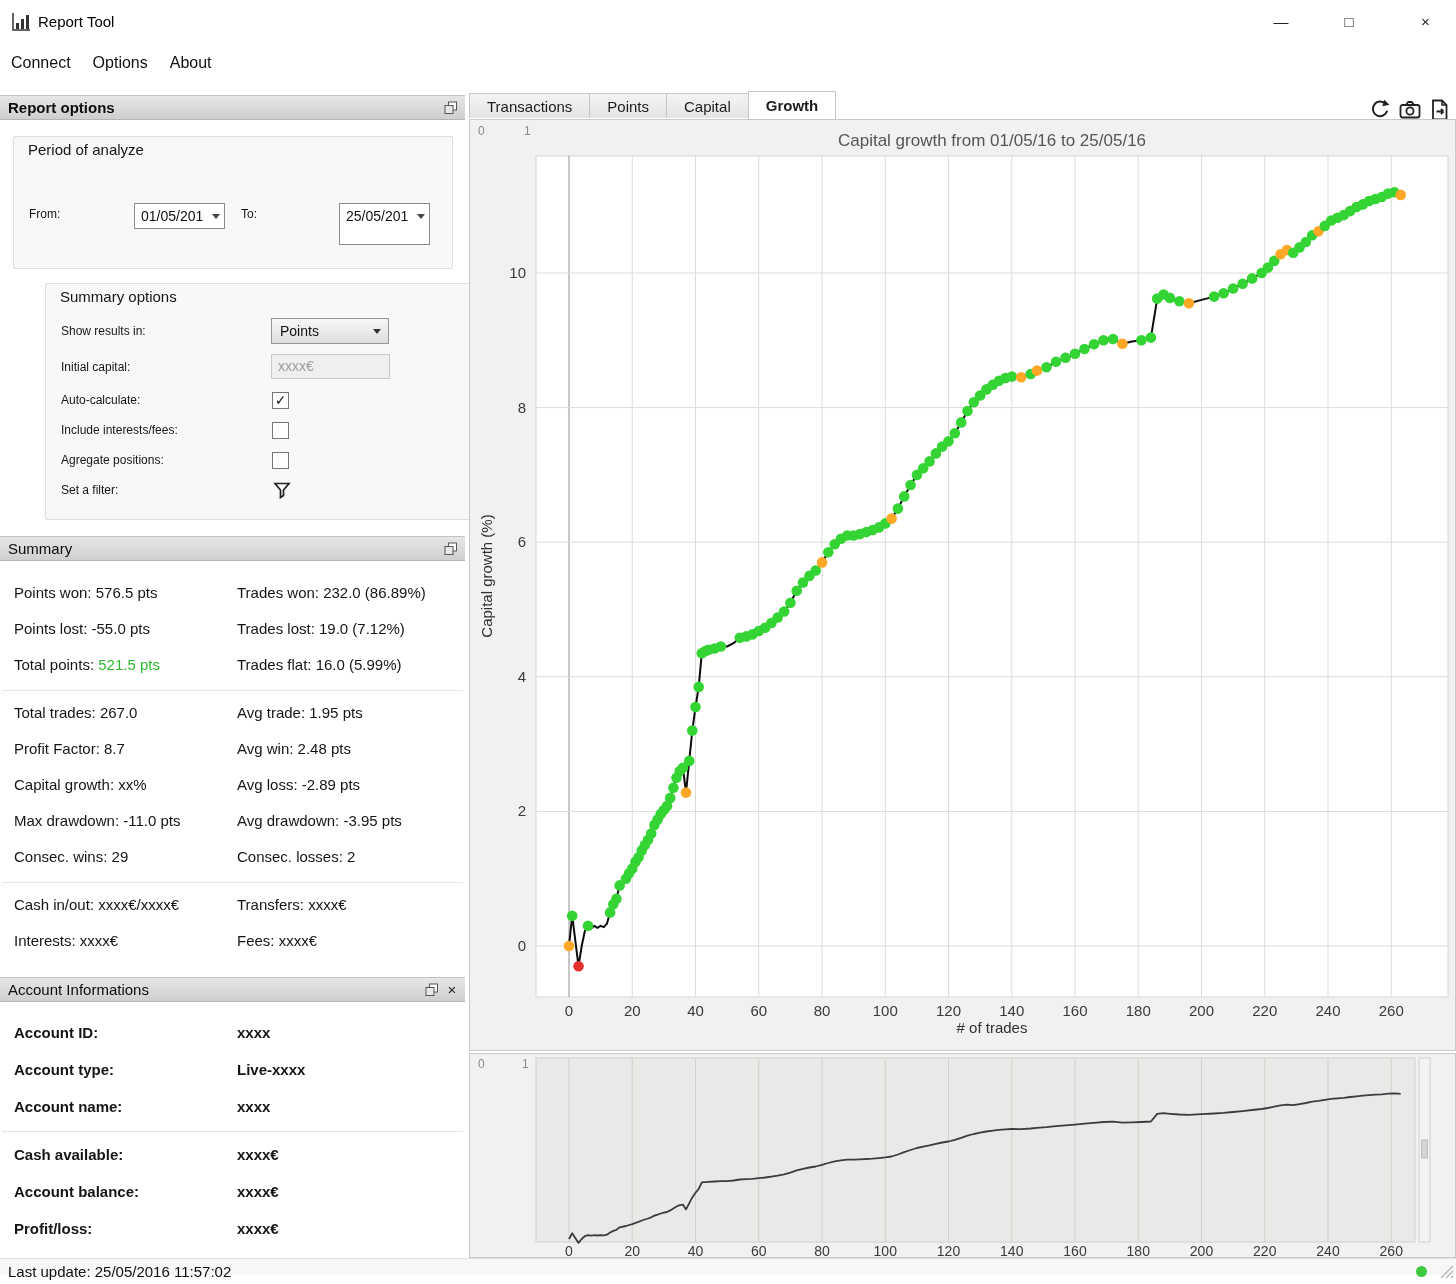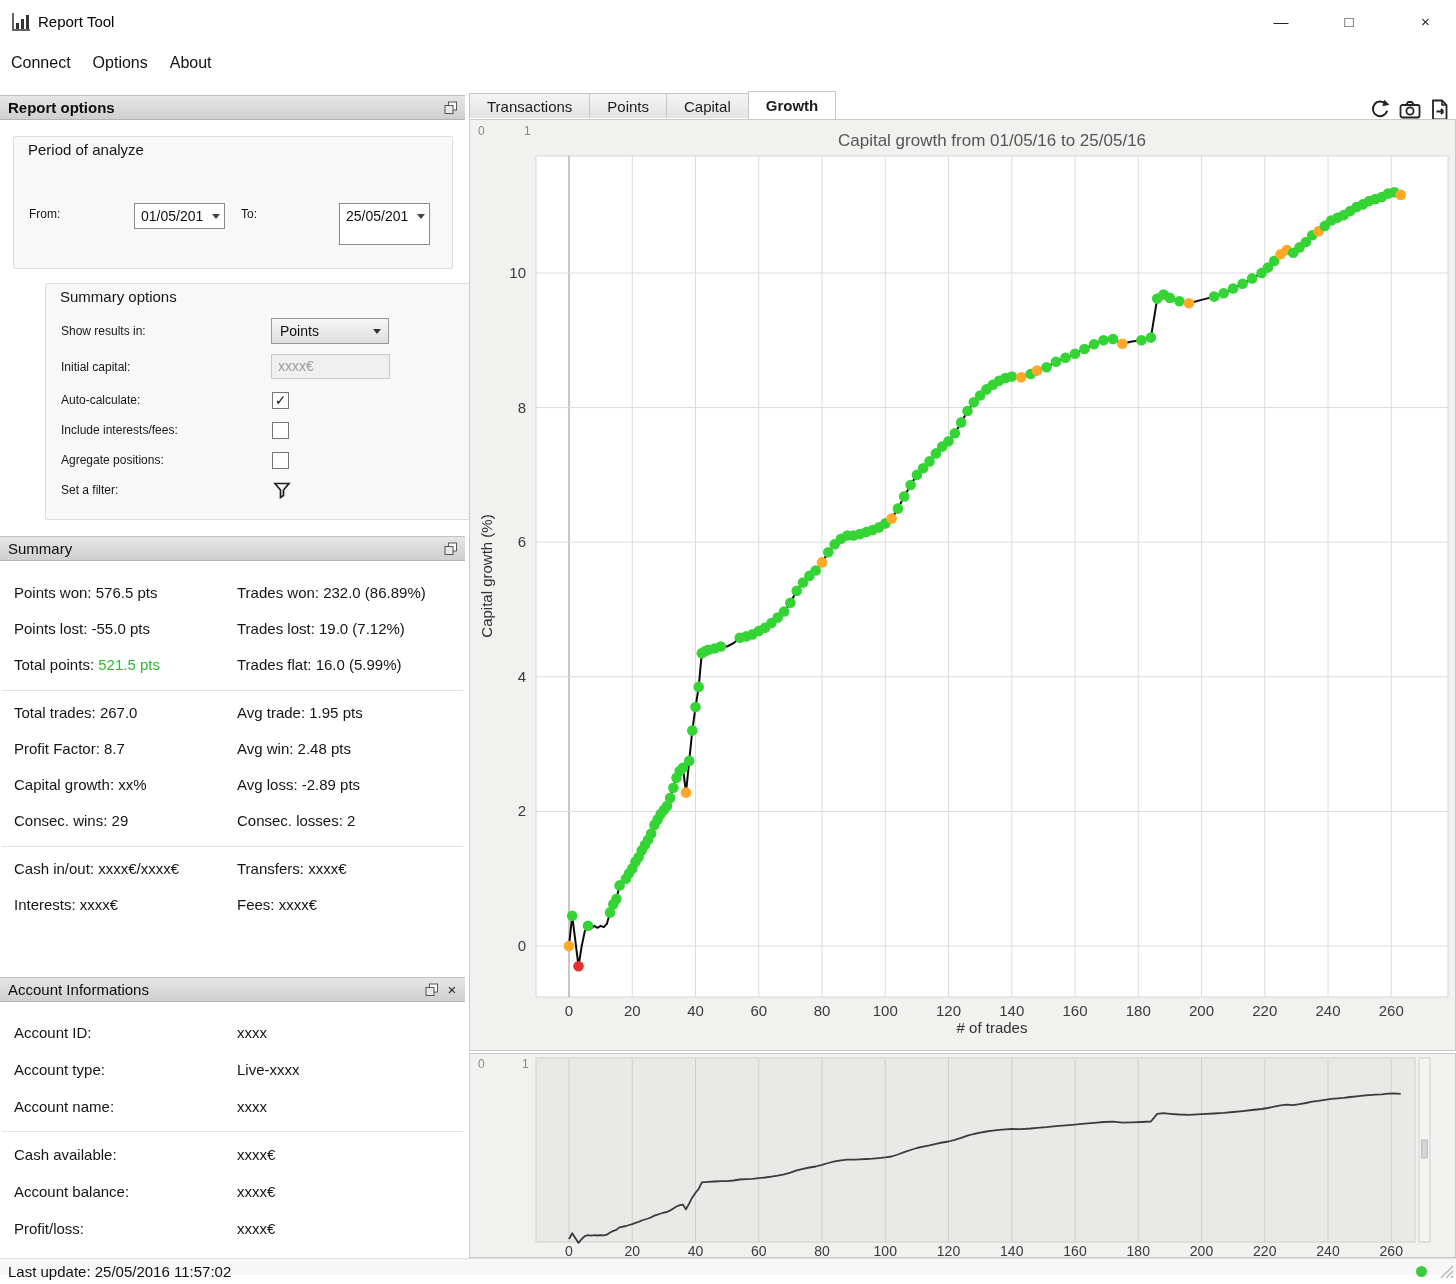--- a/index.html
+++ b/index.html
@@ -204,20 +204,24 @@
     </div>
     <div class="sum-row">
       <div class="sum-cell">Profit Factor: 8.7</div>
       <div class="sum-cell">Avg win: 2.48 pts</div>
     </div>
     <div class="sum-row">
       <div class="sum-cell">Capital growth: xx%</div>
       <div class="sum-cell">Avg loss: -2.89 pts</div>
     </div>
     <div class="sum-row">
+      <div class="sum-cell">Max drawdown: -11.0 pts</div>
+      <div class="sum-cell">Avg drawdown: -3.95 pts</div>
+    </div>
+    <div class="sum-row">
       <div class="sum-cell">Consec. wins: 29</div>
       <div class="sum-cell">Consec. losses: 2</div>
     </div>
     <div class="sep"></div>
     <div class="sum-row">
       <div class="sum-cell">Cash in/out: xxxx€/xxxx€</div>
       <div class="sum-cell">Transfers: xxxx€</div>
     </div>
     <div class="sum-row">
       <div class="sum-cell">Interests: xxxx€</div>
@@ -228,21 +232,21 @@
 <div class="abs panel-header" style="top:977px;">
   <span class="ph-label">Account Informations</span>
   <span class="ph-icon" style="right:26px;">
     <svg width="14" height="14" viewBox="0 0 14 14">
       <rect x="4.5" y="1" width="8" height="8" fill="#fff" stroke="#555"></rect>
       <rect x="1" y="4.5" width="8" height="8" fill="#e8e8e8" stroke="#555"></rect>
     </svg>
   </span>
   <span class="ph-close" style="right:5px;">×</span>
 </div>
-<div class="abs list-body" style="top:1014px;" id="account-body">
+<div class="abs list-body" style="top:1014px;font-weight:bold;" id="account-body">
     <div class="acc-row">
       <div class="acc-label">Account ID:</div>
       <div class="acc-value">xxxx</div>
     </div>
     <div class="acc-row">
       <div class="acc-label">Account type:</div>
       <div class="acc-value">Live-xxxx</div>
     </div>
     <div class="acc-row">
       <div class="acc-label">Account name:</div>

